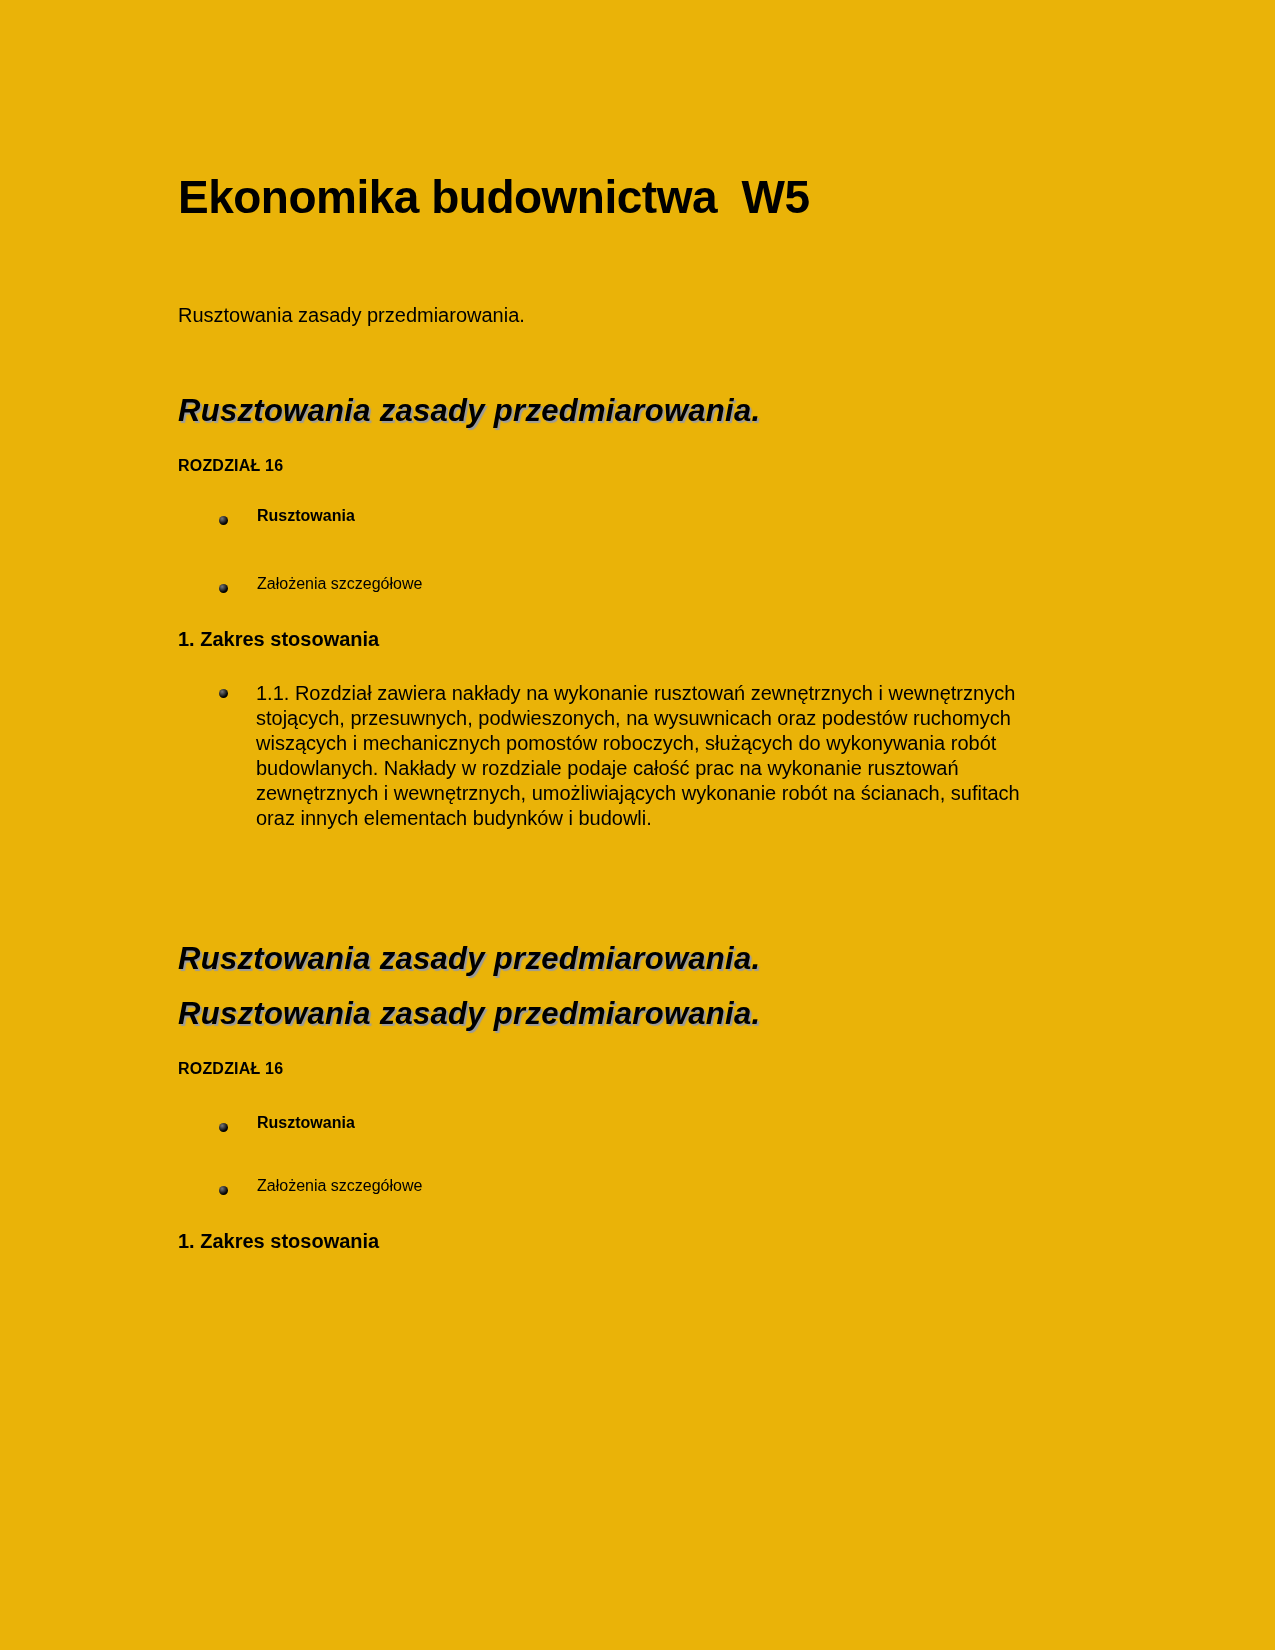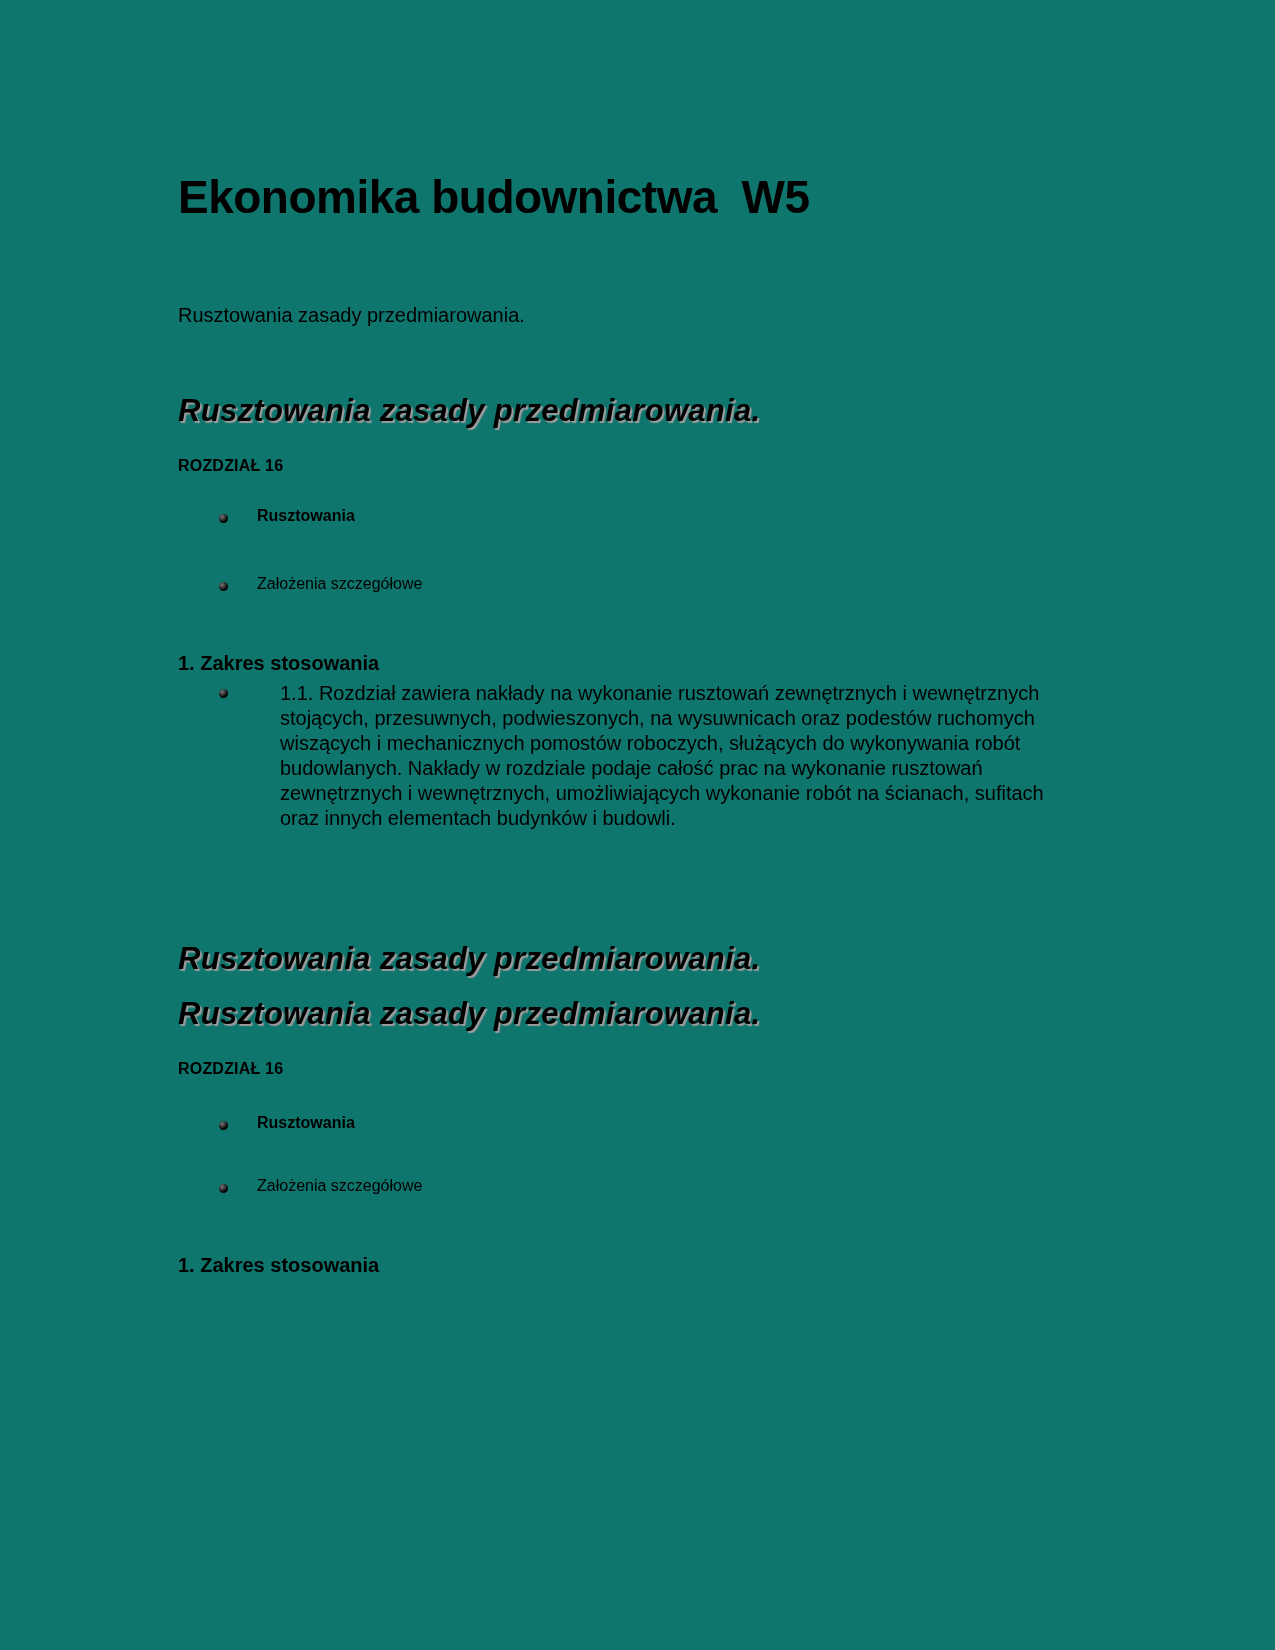--- a/index.html
+++ b/index.html
@@ -4,21 +4,21 @@
 <style>
   html, body {
     margin: 0;
     padding: 0;
     background: #ffffff;
   }
   .page {
     position: relative;
     width: 1275px;
     height: 1650px;
-    background: #0f766e;
+    background: #eab308;
     font-family: "Liberation Sans", sans-serif;
     color: #000000;
     overflow: hidden;
   }
   .abs { position: absolute; left: 178px; }
 
   .doc-title {
     top: 172px;
     font-size: 46px;
     font-weight: 700;
@@ -51,21 +51,21 @@
     font-weight: 700;
     letter-spacing: 0.2px;
   }
   .chapter-1 { top: 457px; }
   .chapter-2 { top: 1060px; }
 
   .bullet-row {
     position: absolute;
     left: 219px;
     display: flex;
-    align-items: center;
+    align-items: flex-end;
   }
   .bullet-dot {
     flex: 0 0 auto;
     width: 9px;
     height: 9px;
     border-radius: 50%;
     background: radial-gradient(circle at 35% 30%, #777777 0%, #000000 65%);
     margin-top: 4px;
   }
   .bullet-label {
@@ -75,31 +75,29 @@
   }
   .bold { font-weight: 700; }
   .b1-1 { top: 507px; }
   .b1-2 { top: 575px; }
   .b2-1 { top: 1114px; }
   .b2-2 { top: 1177px; }
 
   .scope-heading {
     font-size: 20px;
     font-weight: 700;
-    margin-top: 24px;
   }
   .scope-1 { top: 628px; }
   .scope-2 { top: 1230px; }
 
   .body-bullet {
     position: absolute;
     left: 219px;
     display: flex;
     align-items: flex-start;
-    gap: 24px;
   }
   .body-bullet .bullet-dot { margin-top: 8px; }
   .body-bullet .para-text {
     margin-left: 28px;
     font-size: 20px;
     line-height: 25px;
     white-space: pre; 
   }
   .p-1 { top: 681px; }
   .p-2 { top: 1286px; }

